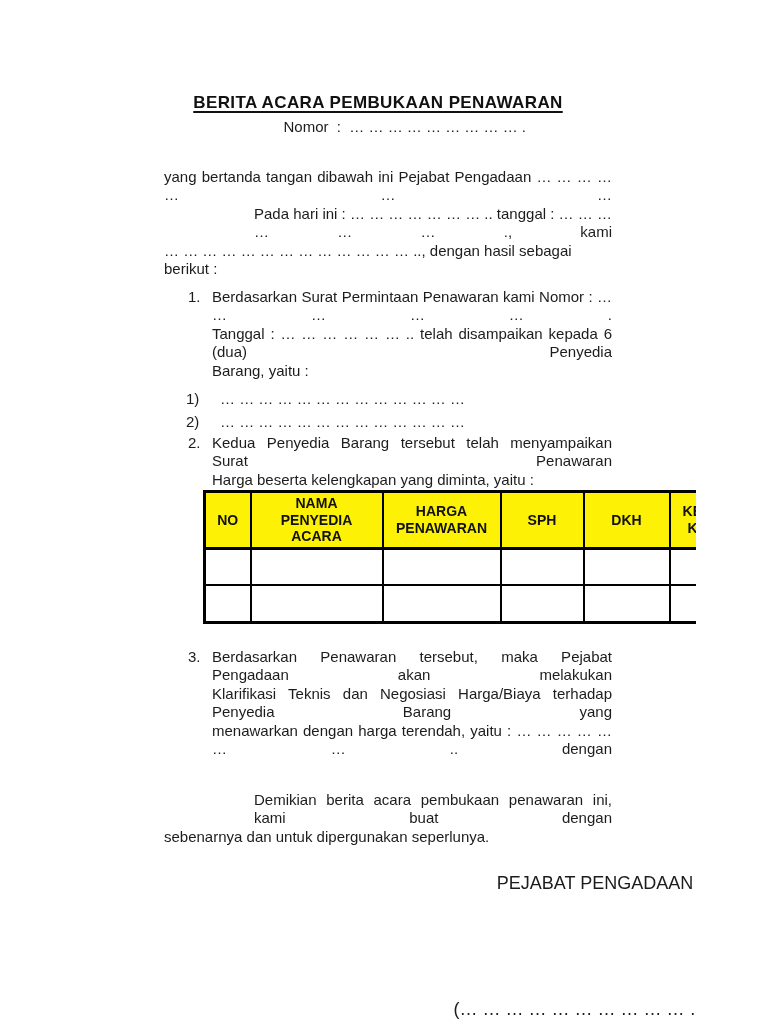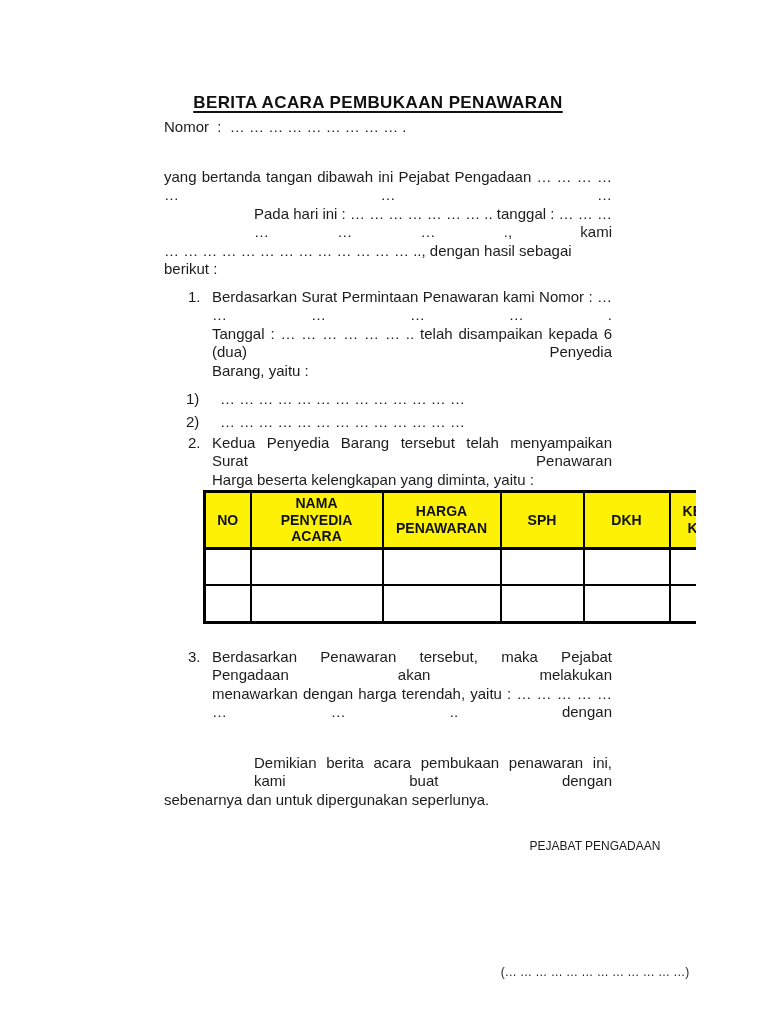--- a/index.html
+++ b/index.html
@@ -22,21 +22,21 @@
     font-weight: bold;
     color: #111;
     text-decoration: underline;
     text-decoration-thickness: 2px;
     text-underline-offset: 3px;
     letter-spacing: 0.4px;
     line-height: 20px;
     white-space: nowrap;
   }
   .nomor-line {
-    text-align: left;
+    text-align: right;
     margin-right: 86px;
     margin-top: 5px;
     font-size: 15px;
     line-height: 18px;
     white-space: pre;
   }
   .bt { font-size: 15px; line-height: 18.5px; }
   .jl { text-align: justify; text-align-last: justify; }
   .ll { text-align: left; }
   .indent { padding-left: 90px; }
@@ -71,21 +71,21 @@
   }
   .bid-table td { height: 37px; background: #fff; }
   .hl { display: block; }
   .li-3 { margin-top: 24px; }
   .closing { margin-top: 32px; }
   .sig-block {
     width: 300px;
     margin-left: 281px;
     margin-top: 30px;
     text-align: center;
-    font-size: 12px;
+    font-size: 18px;
     line-height: 15px;
   }
   .sig-name-line { margin-top: 111px; white-space: pre; }
 </style>
 </head>
 <body>
 
 <div class="page">
 
   <div class="doc-title">BERITA ACARA PEMBUKAAN PENAWARAN</div>
@@ -170,20 +170,21 @@
         <td></td>
         <td></td>
         <td></td>
       </tr>
     </tbody>
   </table>
 
   <div class="list-item li-3 bt">
     <span class="list-num">3.</span>
     <div class="jl">Berdasarkan Penawaran tersebut, maka Pejabat Pengadaan akan melakukan</div>
+    <div class="jl">Klarifikasi Teknis dan Negosiasi Harga/Biaya terhadap Penyedia Barang yang</div>
     <div class="jl">menawarkan dengan harga terendah, yaitu : … … … … … … … .. dengan</div>
   </div>
 
   <div class="closing bt">
     <div class="jl indent">Demikian berita acara pembukaan penawaran ini, kami buat dengan</div>
     <div class="ll">sebenarnya dan untuk dipergunakan seperlunya.</div>
   </div>
 
   <div class="sig-block">
     <div>PEJABAT PENGADAAN</div>

